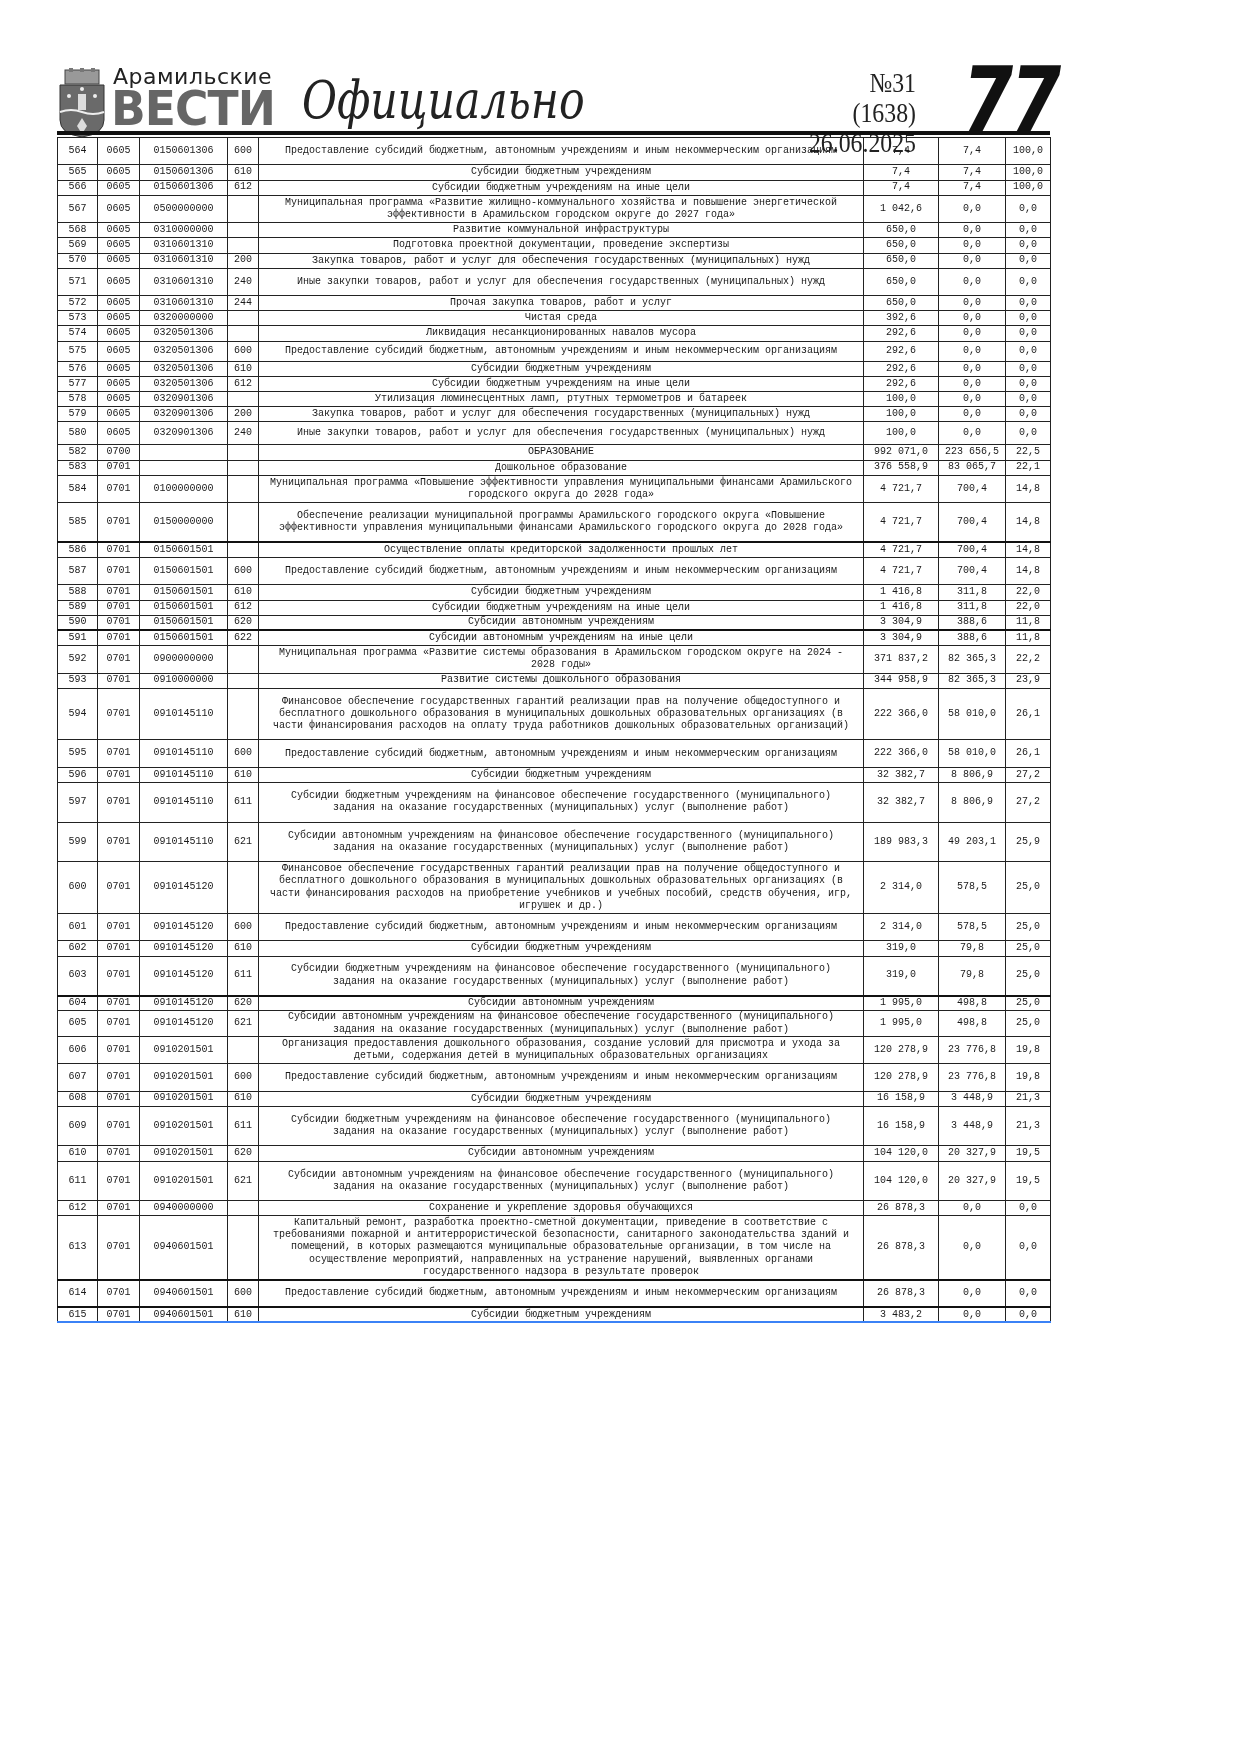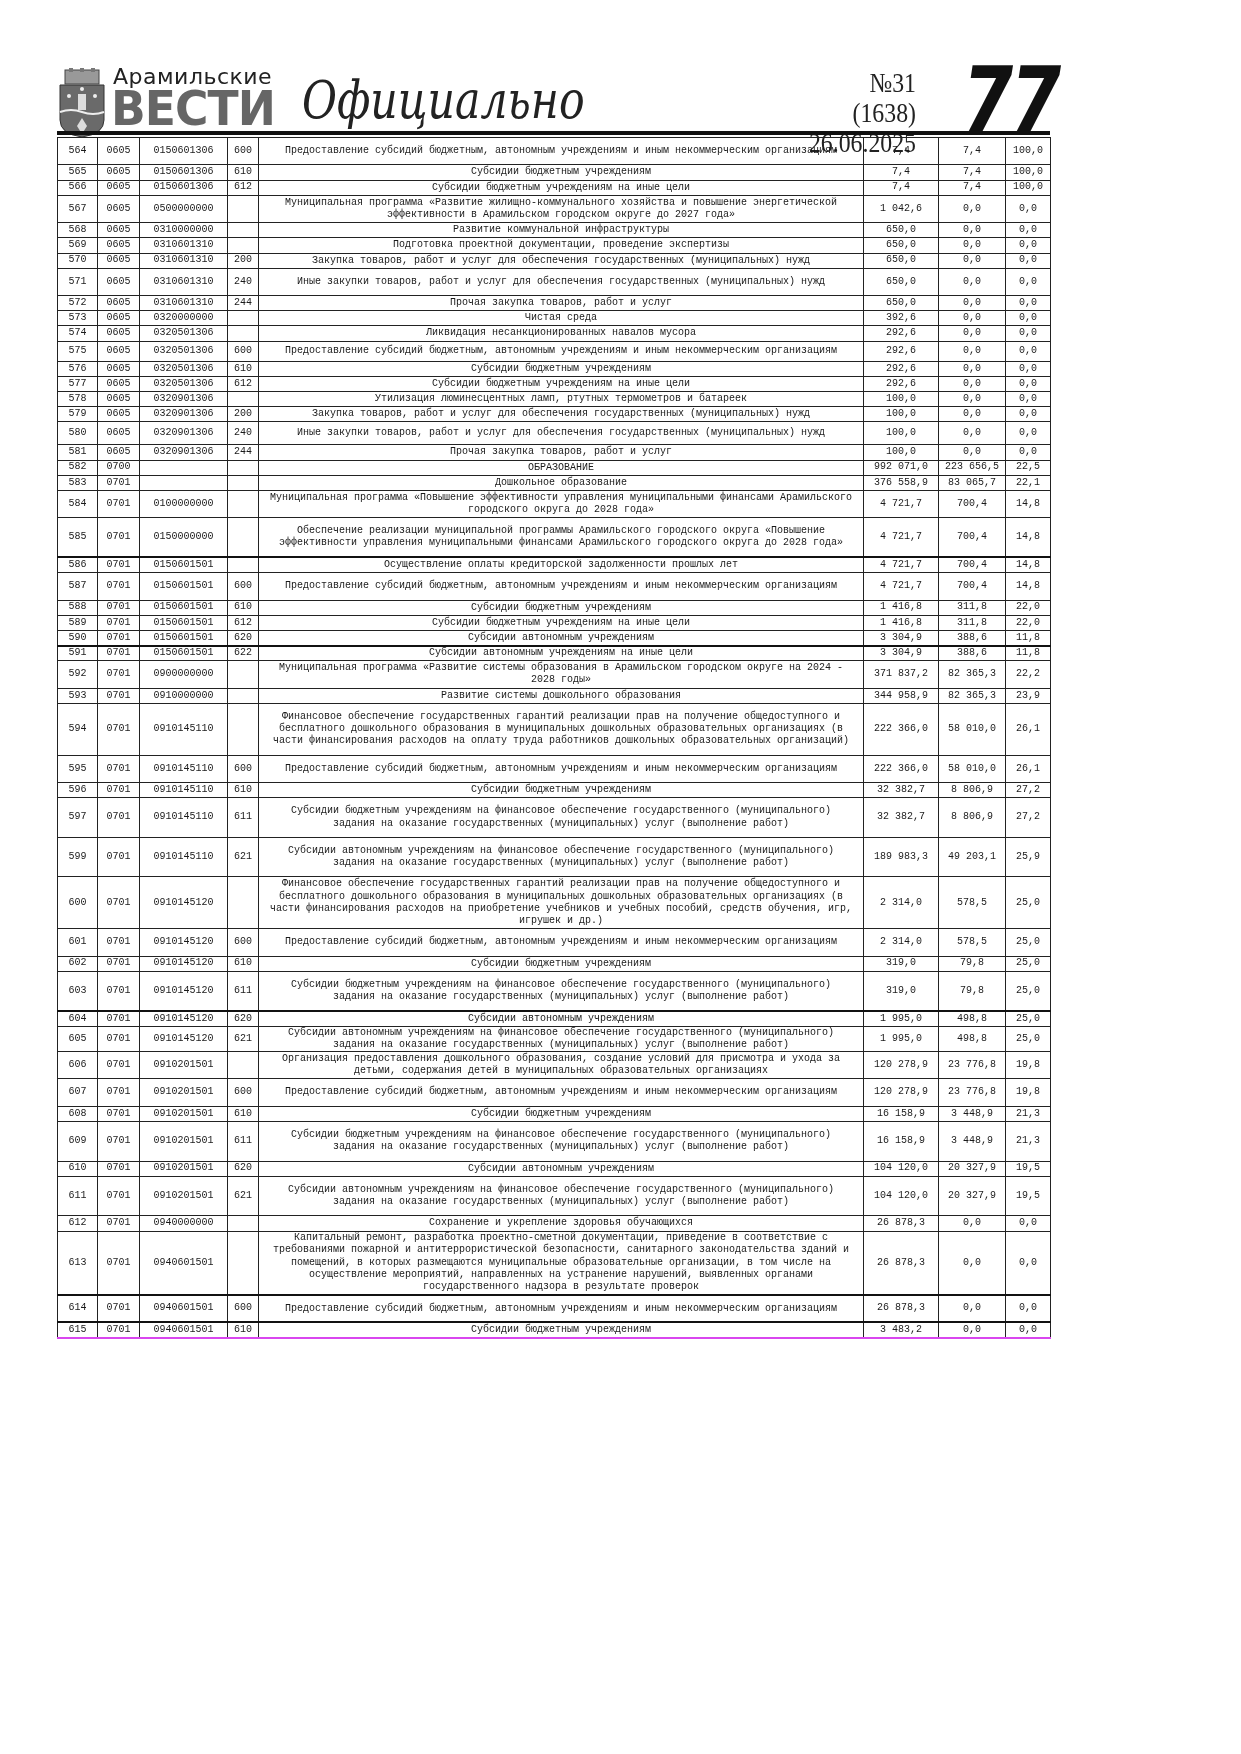--- a/index.html
+++ b/index.html
@@ -9,21 +9,21 @@
   .brand-top { position: absolute; left: 56px; top: 8px; font-family: "DejaVu Sans", sans-serif; font-size: 22px; color: #222; letter-spacing: 0.5px; }
   .brand-main { position: absolute; left: 54px; top: 28px; font-family: "DejaVu Sans", sans-serif; font-size: 48px; font-weight: bold; color: #666; line-height: 48px; letter-spacing: -1px; transform: scaleX(0.95); transform-origin: left; }
   .section-title { position: absolute; left: 245px; top: 14px; font-family: "DejaVu Serif", serif; font-style: italic; font-size: 52px; color: #222; transform: scaleX(0.82); transform-origin: left; }
   .issue { position: absolute; left: 724px; top: 12px; font-family: "Liberation Serif", serif; font-size: 28px; line-height: 30px; text-align: right; width: 135px; color: #222; transform: scaleX(0.85); transform-origin: right; }
   .page-number { position: absolute; left: 905px; top: -8px; font-family: "DejaVu Sans", sans-serif; font-weight: bold; font-style: italic; font-size: 92px; color: #111; transform: scaleX(0.8); transform-origin: left; letter-spacing: -4px; }
   .rule { position: absolute; left: 57px; top: 131px; width: 993px; height: 4px; background: #111; }
   table.budget { position: absolute; left: 57px; top: 137px; width: 993px; border-collapse: collapse; table-layout: fixed; font-family: Liberation Mono, monospace; font-size: 10px; line-height: 12.5px; }
   table.budget td { border: 1px solid #222; padding: 0 2px; vertical-align: middle; text-align: center; overflow: hidden; white-space: nowrap; }
   table.budget td.desc { white-space: normal; padding: 0 10px; line-height: 12.2px; }
   table.budget tr.thick td { border-top: 2.5px solid #111; }
-  table.budget tr.last td { border-bottom: 2px solid #d946ef; }
+  table.budget tr.last td { border-bottom: 2px solid #3b82f6; }
   col.c1 { width: 40px; } col.c2 { width: 42px; } col.c3 { width: 88px; } col.c4 { width: 31px; }
   col.c5 { width: 605px; } col.c6 { width: 75px; } col.c7 { width: 67px; } col.c8 { width: 45px; }
 </style>
 </head>
 <body>
 
 <div class="masthead">
   <svg class="crest" viewBox="0 0 50 70">
     <rect x="8" y="2" width="34" height="14" fill="#999" stroke="#444" stroke-width="1"></rect>
     <rect x="12" y="0" width="4" height="4" fill="#777"></rect>
@@ -224,30 +224,20 @@
     <td>580</td>
     <td>0605</td>
     <td>0320901306</td>
     <td>240</td>
     <td class="desc">Иные закупки товаров, работ и услуг для обеспечения государственных (муниципальных) нужд</td>
     <td>100,0</td>
     <td>0,0</td>
     <td>0,0</td>
   </tr>
       <tr style="height: 15.2px;">
-    <td>581</td>
-    <td>0605</td>
-    <td>0320901306</td>
-    <td>244</td>
-    <td class="desc">Прочая закупка товаров, работ и услуг</td>
-    <td>100,0</td>
-    <td>0,0</td>
-    <td>0,0</td>
-  </tr>
-      <tr style="height: 15.2px;">
     <td>582</td>
     <td>0700</td>
     <td></td>
     <td></td>
     <td class="desc">ОБРАЗОВАНИЕ</td>
     <td>992 071,0</td>
     <td>223 656,5</td>
     <td>22,5</td>
   </tr>
       <tr style="height: 15.2px;">

